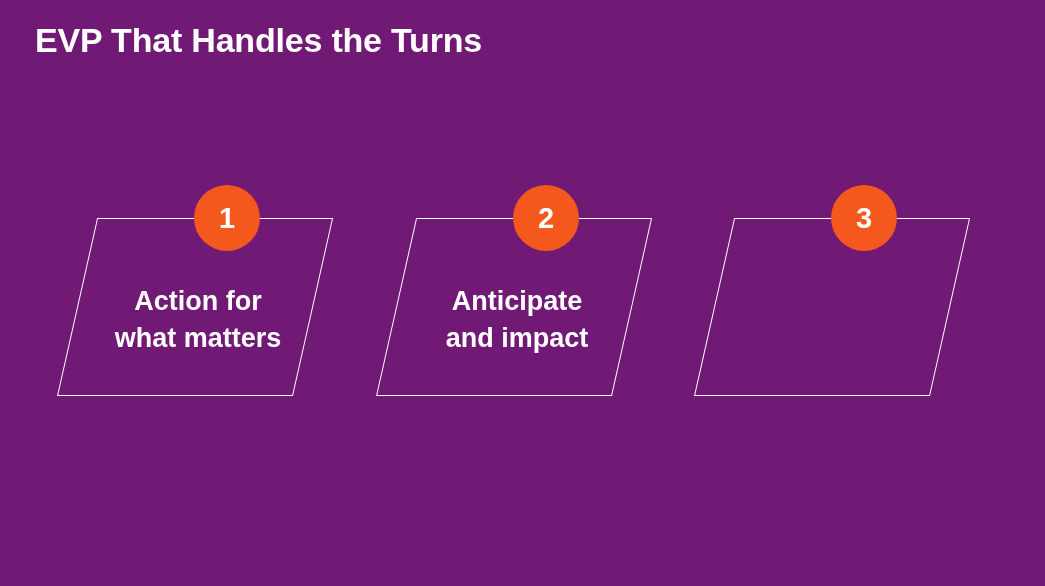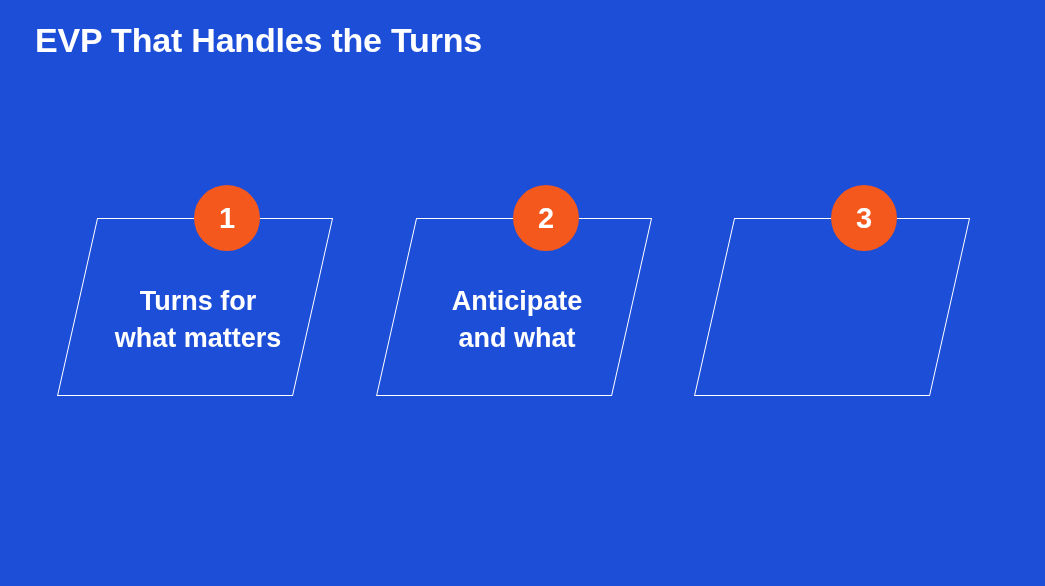--- a/index.html
+++ b/index.html
@@ -10,21 +10,21 @@
     width: 1045px;
     height: 586px;
     overflow: hidden;
     font-family: "Liberation Sans", sans-serif;
     background: #002B5C;
   }
   .slide {
     position: relative;
     width: 1045px;
     height: 586px;
-    background: #1d4ed8;
+    background: #701a75;
     overflow: hidden;
   }
 
   
   .slide-title {
     position: absolute;
     left: 35px;
     top: 21px;
     font-size: 34px;
     font-weight: bold;
@@ -110,29 +110,29 @@
 <body>
 
 <div class="slide">
 
   <div class="slide-title">EVP That Handles the Turns</div>
 
   <div class="steps">
 
     <div class="step step-1">
       <div class="para"></div>
-      <div class="step-text">Turns for
+      <div class="step-text">Action for
 what matters</div>
       <div class="badge">1</div>
     </div>
 
     <div class="step step-2">
       <div class="para"></div>
       <div class="step-text">Anticipate
-and what</div>
+and impact</div>
       <div class="badge">2</div>
     </div>
 
     <div class="step step-3">
       <div class="para"></div>
       <div class="badge">3</div>
     </div>
 
   </div>
 

